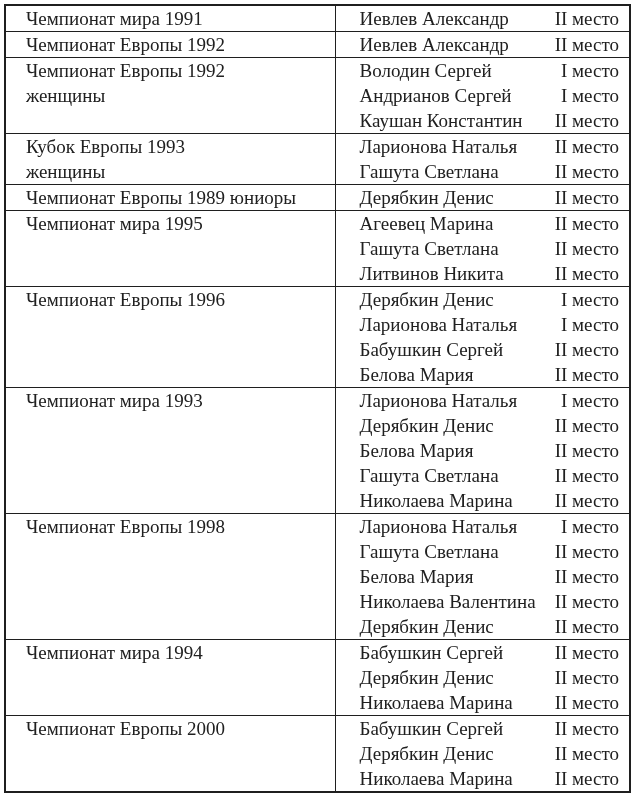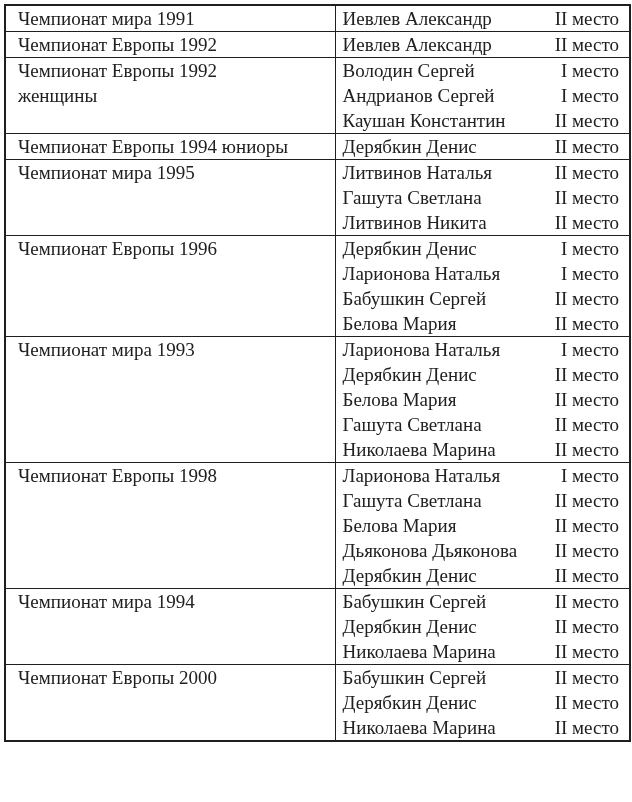--- a/index.html
+++ b/index.html
@@ -29,26 +29,26 @@
     vertical-align: top;
     padding: 0;
     font-size: 19px;
     line-height: 25px;
     overflow: hidden;
     white-space: nowrap;
   }
   td.event {
     border-left: 1.5px solid #1f1f1f;
     border-right: 1.5px solid #1f1f1f;
-    padding-left: 12px;
+    padding-left: 20px;
     padding-right: 4px;
   }
   td.names {
     border-right: none;
-    padding-left: 7px;
+    padding-left: 24px;
   }
   td.places {
     border-left: none;
     border-right: 1.5px solid #1f1f1f;
     text-align: right;
     padding-right: 10px;
     font-family: Liberation Serif, serif;
   }
   .line { height: 25px; }
 </style>
@@ -95,35 +95,49 @@
           <div class="line">Каушан Константин</div>
         </td>
         <td class="places">
           <div class="line">I место</div>
           <div class="line">I место</div>
           <div class="line">II место</div>
         </td>
       </tr>
       <tr>
         <td class="event">
-          <div class="line">Чемпионат Европы 1994 юниоры</div>
+          <div class="line">Кубок Европы 1993</div>
+          <div class="line">женщины</div>
+        </td>
+        <td class="names">
+          <div class="line">Ларионова Наталья</div>
+          <div class="line">Гашута Светлана</div>
+        </td>
+        <td class="places">
+          <div class="line">II место</div>
+          <div class="line">II место</div>
+        </td>
+      </tr>
+      <tr>
+        <td class="event">
+          <div class="line">Чемпионат Европы 1989 юниоры</div>
         </td>
         <td class="names">
           <div class="line">Дерябкин Денис</div>
         </td>
         <td class="places">
           <div class="line">II место</div>
         </td>
       </tr>
       <tr>
         <td class="event">
           <div class="line">Чемпионат мира 1995</div>
         </td>
         <td class="names">
-          <div class="line">Литвинов Наталья</div>
+          <div class="line">Агеевец Марина</div>
           <div class="line">Гашута Светлана</div>
           <div class="line">Литвинов Никита</div>
         </td>
         <td class="places">
           <div class="line">II место</div>
           <div class="line">II место</div>
           <div class="line">II место</div>
         </td>
       </tr>
       <tr>
@@ -163,21 +177,21 @@
         </td>
       </tr>
       <tr>
         <td class="event">
           <div class="line">Чемпионат Европы 1998</div>
         </td>
         <td class="names">
           <div class="line">Ларионова Наталья</div>
           <div class="line">Гашута Светлана</div>
           <div class="line">Белова Мария</div>
-          <div class="line">Дьяконова Дьяконова</div>
+          <div class="line">Николаева Валентина</div>
           <div class="line">Дерябкин Денис</div>
         </td>
         <td class="places">
           <div class="line">I место</div>
           <div class="line">II место</div>
           <div class="line">II место</div>
           <div class="line">II место</div>
           <div class="line">II место</div>
         </td>
       </tr>

